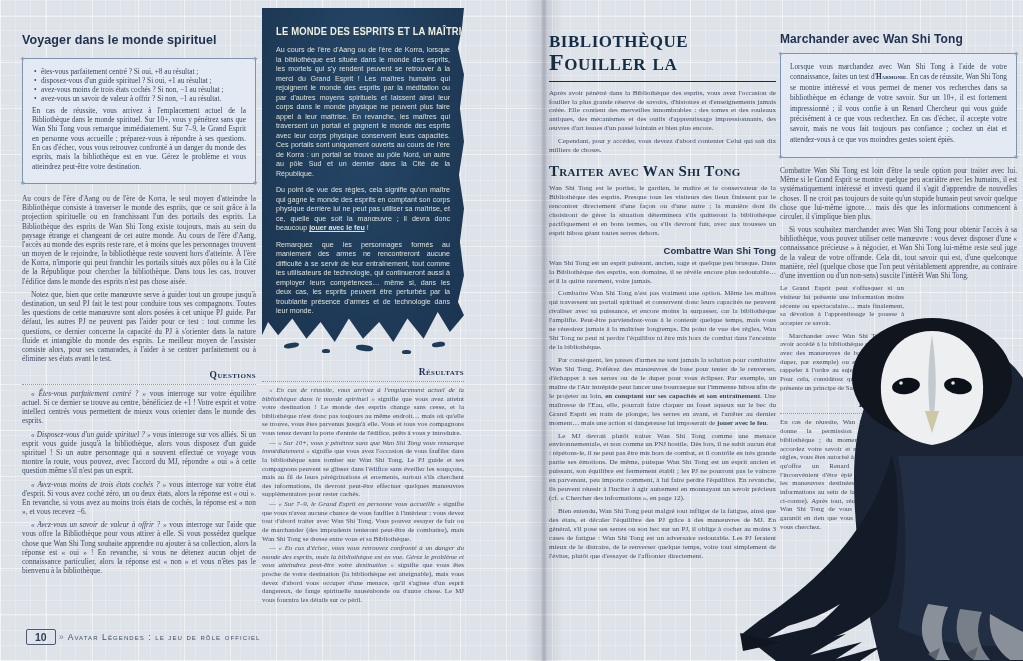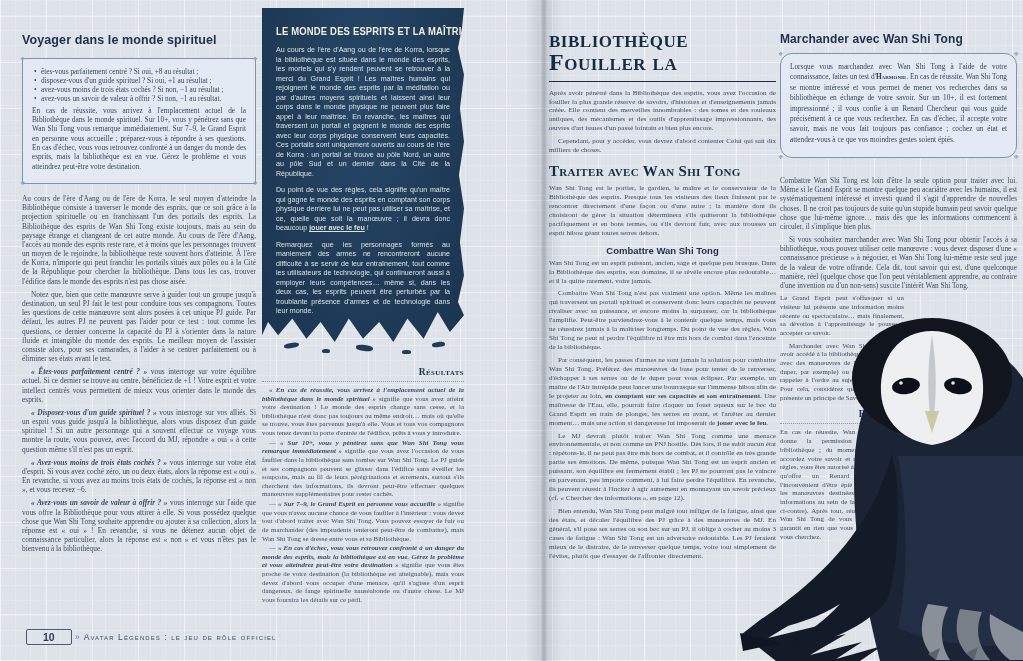--- a/index.html
+++ b/index.html
@@ -23,21 +23,21 @@
   .h-sans{font-family:"Liberation Sans", sans-serif;font-weight:bold;color:#1d3050;
     font-size:12.5px;letter-spacing:.1px;margin:0 0 9px 0;text-align:left;}
   .callout{position:relative;background:#e3eaf3;border:1px solid #7e93ad;
     padding:8px 9px;margin:0 0 10px 0;font-size:7.3px;line-height:1.28;color:#36455e;}
   .callout .corner{position:absolute;font-size:6px;color:#8fa3bf;line-height:1;}
   .c-tl{top:-3px;left:-3px}.c-tr{top:-3px;right:-3px}.c-bl{bottom:-3px;left:-3px}.c-br{bottom:-3px;right:-3px}
   .bullet{padding-left:9px;position:relative;}
   .bullet::before{content:"• ";position:absolute;left:2px;}
   .subhead{font-variant:small-caps;font-weight:bold;color:#1d3050;font-size:9.5px;
     letter-spacing:.4px;border-bottom:1px dotted #8b99ad;padding-bottom:2px;margin:7px 0 4px 0;text-align:right;}
-  .lead{font-style:italic;font-weight:bold;}
+  .lead{font-style:italic;}
   
   #sidebar{position:absolute;left:262px;top:8px;width:202px;height:334px;
     background:radial-gradient(ellipse at 50% 30%, #27486a 0%, #1f3c59 55%, #1b3450 100%);
     clip-path:polygon(0% 0%,100% 0%,99% 6%,97% 12%,100% 20%,98% 30%,100% 40%,97.5% 50%,100% 60%,98% 70%,100% 80%,97% 88%,100% 92%,93% 97%,87% 91%,80% 99%,72% 93%,65% 100%,58% 94%,50% 99%,43% 93%,36% 100%,29% 94%,22% 99%,15% 93%,8% 98%,3% 94%,0% 98%);
     padding:16px 14px 0 14px;box-sizing:border-box;
     font-family:"Liberation Sans", sans-serif;font-size:7.1px;line-height:1.34;
     color:#dfe2d8;text-align:justify;}
   #sidebar .title{font-weight:bold;color:#f2eede;font-size:10.5px;letter-spacing:.2px;
     transform:scaleX(.9);transform-origin:left;white-space:nowrap;margin:0 0 8px 0;text-align:left;}
   #sidebar p{margin:0 0 7px 0;}
@@ -48,31 +48,31 @@
   #results p{margin:0 0 1px 0;text-indent:7px;}
   .dash::before{content:"— ";}
   
   #colC{left:549px;top:28px;width:227px;font-size:7.1px;line-height:1.26;}
   .big-title{font-variant:small-caps;font-weight:bold;color:#142c44;font-size:24px;
     line-height:.95;letter-spacing:.5px;text-align:left;margin:0;}
   .title-rule{border:none;border-top:1.5px solid #142c44;margin:7px 0 7px 0;}
   .h-serif{font-variant:small-caps;font-weight:bold;color:#142c44;font-size:15px;
     letter-spacing:.3px;margin:7px 0 3px 0;text-align:left;}
   .h-sans-sm{font-family:"Liberation Sans", sans-serif;font-weight:bold;color:#1d3050;
-    font-size:9.5px;margin:7px 0 2px 0;text-align:center;}
+    font-size:9.5px;margin:7px 0 2px 0;text-align:right;}
   .b{font-weight:bold;}
   .sc{font-variant:small-caps;font-weight:bold;color:#1d3050;}
   
   #colD{left:780px;top:32px;width:237px;font-size:7.3px;line-height:1.26;}
-  #colD .callout{line-height:1.42;margin-bottom:18px;border-radius:12px;}
+  #colD .callout{line-height:1.42;margin-bottom:8px;}
   .narrow{width:124px;font-size:6.9px;}
   
   #footer{position:absolute;left:26px;top:629px;display:flex;align-items:center;
     font-family:"Liberation Sans", sans-serif;color:#32405c;}
-  .pagenum{border:1px solid #4a5871;border-radius:2px;padding:1px 16px;
+  .pagenum{border:1px solid #4a5871;border-radius:2px;padding:1px 8px;
     font-weight:bold;font-size:10.5px;color:#2e3b55;}
   .chevrons{color:#7push:0;color:#76849c;font-size:9px;margin:0 5px 0 3px;letter-spacing:-1px;}
   .footer-text{font-variant:small-caps;font-size:8.5px;letter-spacing:1.1px;color:#3f4e66;text-align:center;}
   
   #owl{position:absolute;left:740px;top:316px;width:283px;height:345px;}
 </style>
 </head>
 <body>
 
 <div class="spread">
@@ -85,20 +85,21 @@
       <span class="corner c-bl">❖</span>
       <span class="corner c-br">❖</span>
       <div class="bullet">êtes-vous parfaitement centré ? Si oui, +8 au résultat ;</div>
       <div class="bullet">disposez-vous d'un guide spirituel ? Si oui, +1 au résultat ;</div>
       <div class="bullet">avez-vous moins de trois états cochés ? Si non, −1 au résultat ;</div>
       <div class="bullet">avez-vous un savoir de valeur à offrir ? Si non, −1 au résultat.</div>
       <p style="margin-top:2px">En cas de réussite, vous arrivez à l'emplacement actuel de la Bibliothèque dans le monde spirituel. Sur 10+, vous y pénétrez sans que Wan Shi Tong vous remarque immédiatement. Sur 7–9, le Grand Esprit en personne vous accueille ; préparez-vous à répondre à ses questions. En cas d'échec, vous vous retrouvez confronté à un danger du monde des esprits, mais la bibliothèque est en vue. Gérez le problème et vous atteindrez peut-être votre destination.</p>
     </div>
     <p>Au cours de l'ère d'Aang ou de l'ère de Korra, le seul moyen d'atteindre la Bibliothèque consiste à traverser le monde des esprits, que ce soit grâce à la projection spirituelle ou en franchissant l'un des portails des esprits. La Bibliothèque des esprits de Wan Shi Tong existe toujours, mais au sein du paysage étrange et changeant de cet autre monde. Au cours de l'ère d'Aang, l'accès au monde des esprits reste rare, et à moins que les personnages trouvent un moyen de le rejoindre, la bibliothèque reste souvent hors d'atteinte. À l'ère de Korra, n'importe qui peut franchir les portails situés aux pôles ou à la Cité de la République pour chercher la bibliothèque. Dans tous les cas, trouver l'édifice dans le monde des esprits n'est pas chose aisée.</p>
     <p class="ind">Notez que, bien que cette manœuvre serve à guider tout un groupe jusqu'à destination, un seul PJ fait le test pour conduire tous ses compagnons. Toutes les questions de cette manœuvre sont alors posées à cet unique PJ guide. Par défaut, les autres PJ ne peuvent pas l'aider pour ce test : tout comme les questions, ce dernier concerne la capacité du PJ à s'orienter dans la nature fluide et intangible du monde des esprits. Le meilleur moyen de l'assister consiste alors, pour ses camarades, à l'aider à se centrer parfaitement ou à éliminer ses états avant le test.</p>
+    <h3 class="subhead">Questions</h3>
     <p class="ind"><span class="lead">« Êtes-vous parfaitement centré ? »</span><span> vous interroge sur votre équilibre actuel. Si ce dernier se trouve au centre, bénéficiez de +1 ! Votre esprit et votre intellect centrés vous permettent de mieux vous orienter dans le monde des esprits.</span></p>
     <p class="ind"><span class="lead">« Disposez-vous d'un guide spirituel ? »</span><span> vous interroge sur vos alliés. Si un esprit vous guide jusqu'à la bibliothèque, alors vous disposez d'un guide spirituel ! Si un autre personnage qui a souvent effectué ce voyage vous montre la route, vous pouvez, avec l'accord du MJ, répondre « oui » à cette question même s'il n'est pas un esprit.</span></p>
     <p class="ind"><span class="lead">« Avez-vous moins de trois états cochés ? »</span><span> vous interroge sur votre état d'esprit. Si vous avez coché zéro, un ou deux états, alors la réponse est « oui ». En revanche, si vous avez au moins trois états de cochés, la réponse est « non », et vous recevez −6.</span></p>
     <p class="ind"><span class="lead">« Avez-vous un savoir de valeur à offrir ? »</span><span> vous interroge sur l'aide que vous offre la Bibliothèque pour vous attirer à elle. Si vous possédez quelque chose que Wan Shi Tong souhaite apprendre ou ajouter à sa collection, alors la réponse est « oui » ! En revanche, si vous ne détenez aucun objet de connaissance particulier, alors la réponse est « non » et vous n'êtes pas le bienvenu à la bibliothèque.</span></p>
   </div>
 
   <div id="sidebar">
     <div class="title">LE MONDE DES ESPRITS ET LA MAÎTRISE</div>
     <p>Au cours de l'ère d'Aang ou de l'ère de Korra, lorsque la bibliothèque est située dans le monde des esprits, les mortels qui s'y rendent peuvent se retrouver à la merci du Grand Esprit ! Les maîtres humains qui rejoignent le monde des esprits par la méditation ou par d'autres moyens spirituels et laissent ainsi leur corps dans le monde physique ne peuvent plus faire appel à leur maîtrise. En revanche, les maîtres qui traversent un portail et gagnent le monde des esprits avec leur corps physique conservent leurs capacités. Ces portails sont uniquement ouverts au cours de l'ère de Korra : un portail se trouve au pôle Nord, un autre au pôle Sud et un dernier dans la Cité de la République.</p>
     <p><span>Du point de vue des règles, cela signifie qu'un maître qui gagne le monde des esprits en comptant son corps physique derrière lui ne peut pas utiliser sa maîtrise, et ce, quelle que soit la manœuvre ; il devra donc beaucoup </span><span class="feu">jouer avec le feu</span><span> !</span></p>

